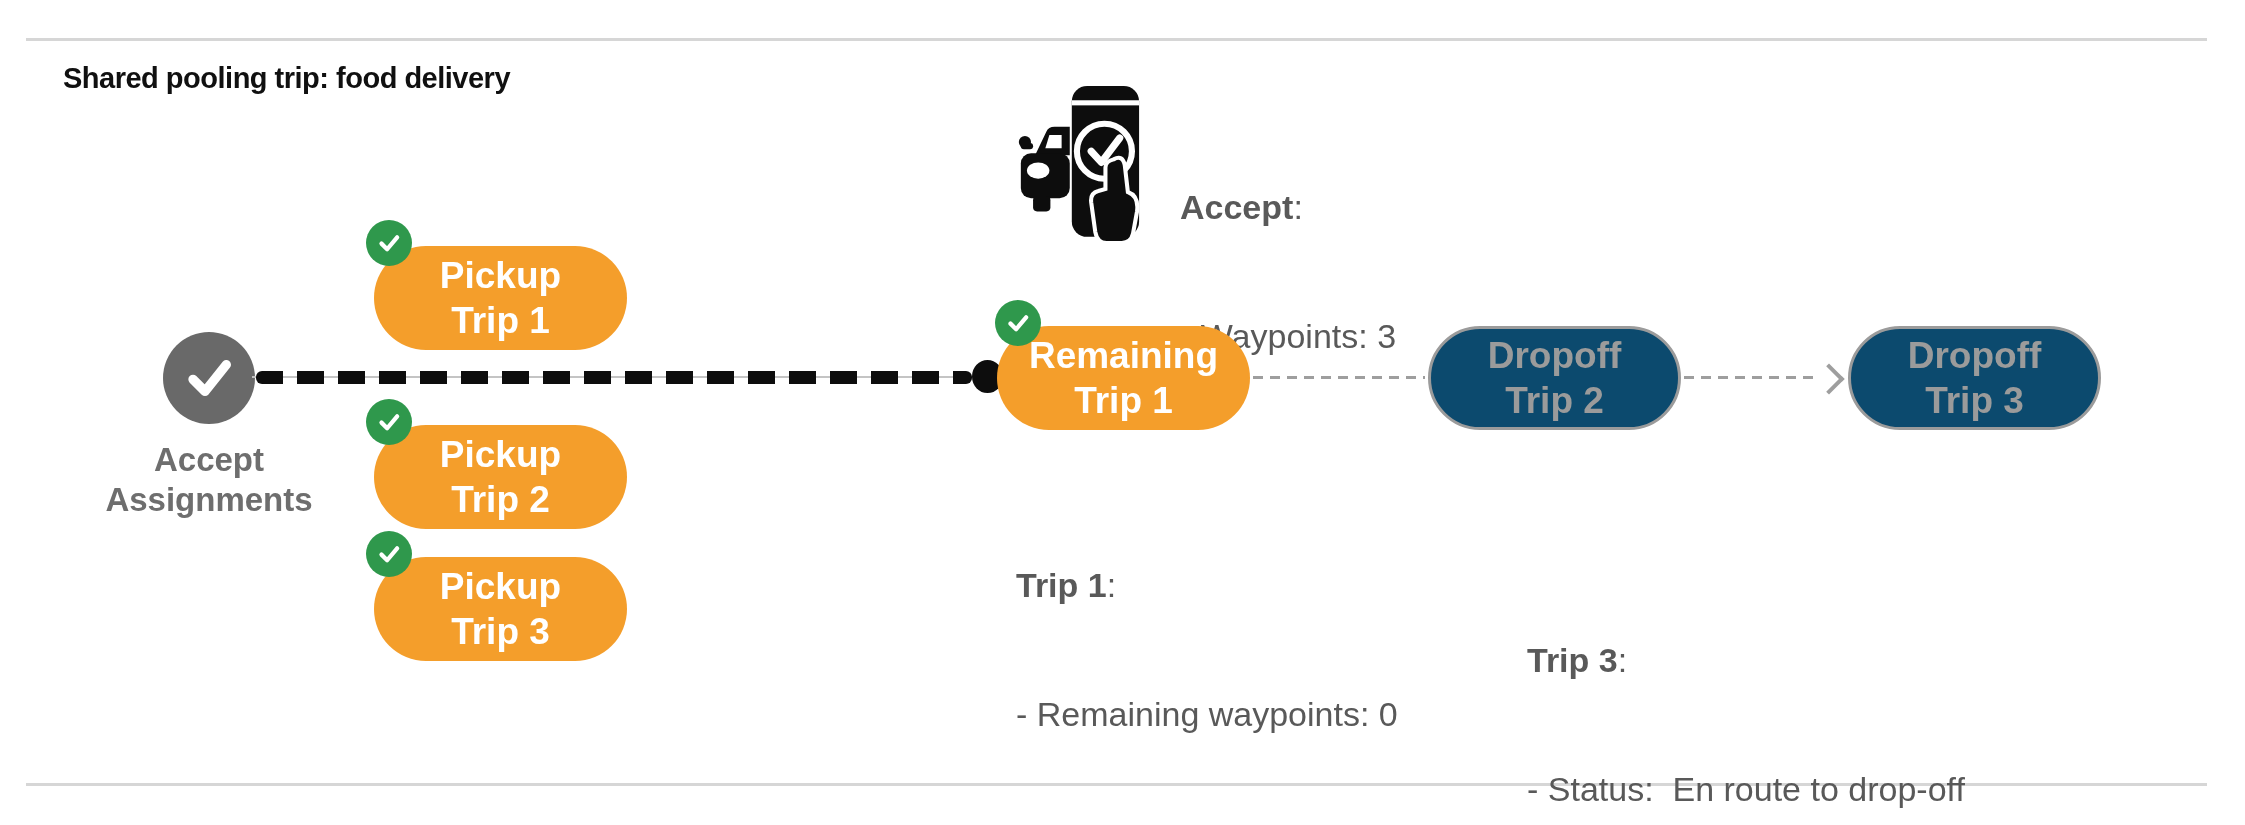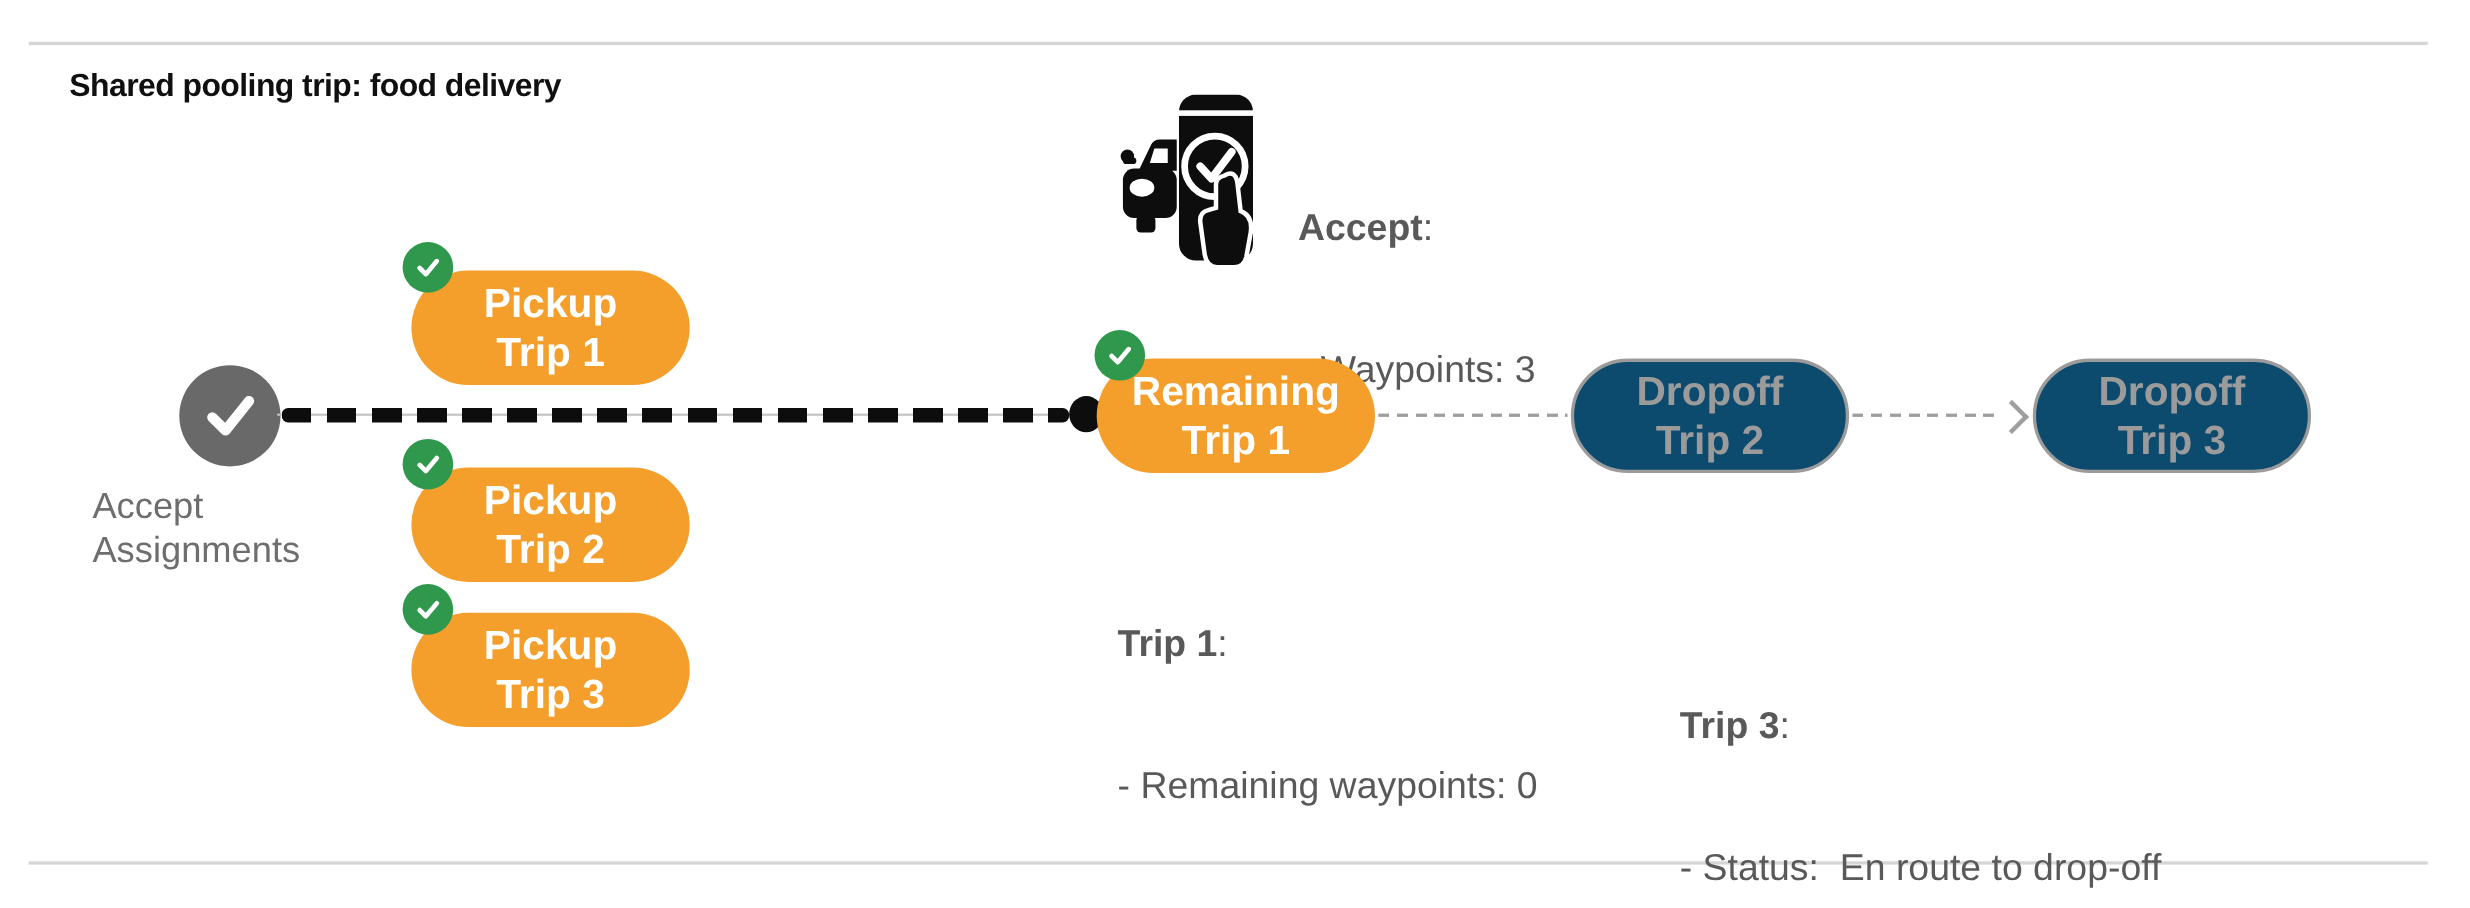--- a/index.html
+++ b/index.html
@@ -22,22 +22,22 @@
 
   .badge{position:absolute;width:46px;height:46px;border-radius:50%;
          background:#2F984C;left:-8px;top:-26px;display:flex;align-items:center;
          justify-content:center;}
   .badge svg{width:30px;height:30px;}
 
   .start-circle{position:absolute;left:163px;top:332px;width:92px;height:92px;
         border-radius:50%;background:#696969;display:flex;align-items:center;
         justify-content:center;}
   .start-circle svg{width:64px;height:64px;}
-  .start-label{position:absolute;left:84px;top:440px;width:250px;
-        color:#6e6e6e;font-size:33px;line-height:40px;}
+  .start-label{position:absolute;left:84px;top:440px;width:250px;text-align:center;
+        color:#6e6e6e;font-size:33px;line-height:40px;font-weight:bold;}
 
   .thin-line{position:absolute;left:252px;top:376px;width:725px;height:2px;background:#c4c4c4;}
   .heavy-dashes{position:absolute;left:256px;top:371px;width:716px;height:13px;
         background:repeating-linear-gradient(90deg,#0d0d0d 0 27px,transparent 27px 41px);
         border-radius:6px;}
   .dot{position:absolute;left:972px;top:360px;width:31px;height:33px;border-radius:50%;
         background:#0d0d0d;}
 
   .lite-dashes{position:absolute;top:376px;height:3px;
         background:repeating-linear-gradient(90deg,#9e9e9e 0 10px,transparent 10px 17px);}

